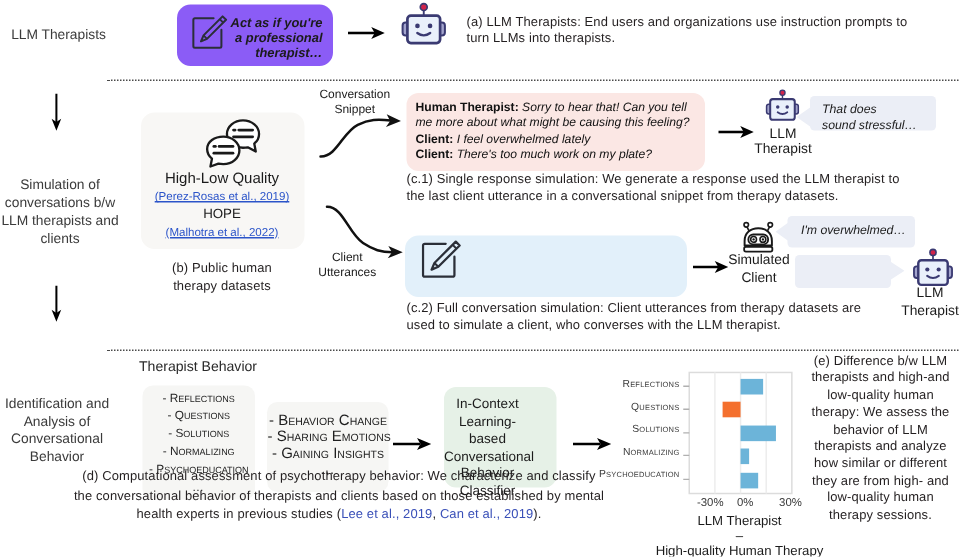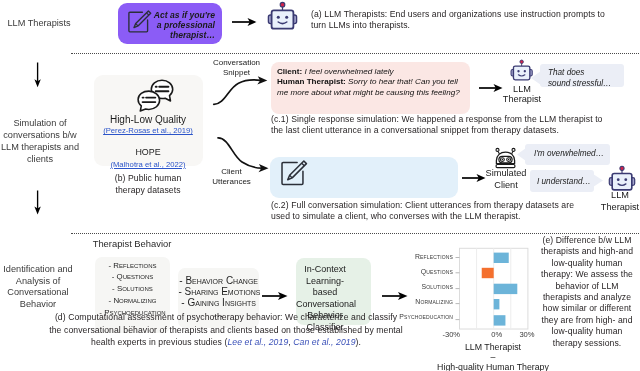--- a/index.html
+++ b/index.html
@@ -11,21 +11,21 @@
   .pill{border-radius:8px;}
   .prompt{border-radius:9px;display:flex;align-items:center;}
   .ptext{font-style:italic;font-size:8.6px;line-height:10.3px;text-align:right;color:#1b1b1b;font-weight:600;}
   .snip{border-radius:8px;font-size:8.1px;line-height:10.5px;color:#111;}
   .snip b{font-weight:700;font-style:normal;}
   .snip i{font-style:italic;}
   .agentlbl{font-size:9.2px;line-height:11.6px;text-align:center;color:#1b1b1b;}
   .bub{background:#ebeef6;font-style:italic;font-size:8.2px;line-height:11.0px;color:#1b1b1b;font-weight:500;}
   .bub>div{white-space:pre-line;}
   .lnk{color:#2b54c9;text-decoration:underline;}
-  .lnk2{color:#3a50b8;font-style:italic;}
+  .lnk2{color:#3a50b8;}
 </style>
 </head>
 <body>
 
 <div class="abs rowlbl" style="left:-10px;top:17px;width:98px;"><span>LLM Therapists</span></div>
 
 <div class="abs rowlbl" style="left:-1px;top:118px;width:82px;white-space:pre-line;line-height:11.9px;"><span>Simulation of
 conversations b/w
 LLM therapists and
 clients</span></div>
@@ -97,21 +97,21 @@
     <path d="M9.1 18.6 L18.3 18.6" stroke="#1a1a1a" stroke-width="1.9" stroke-linecap="round"></path>
     <path d="M5.6 23.1 L18.3 23.1" stroke="#1a1a1a" stroke-width="1.9" stroke-linecap="round"></path>
   </svg>
 </span>
 
 <div class="abs" style="left:93px;top:114px;width:110px;text-align:center;">
   <div>
     <div style="font-size:10px;line-height:11.2px;color:#1b1b1b;">High-Low Quality</div>
     <div class="lnk" style="font-size:7.7px;line-height:11.2px;">(Perez-Rosas et al., 2019)</div>
   </div>
-  <div style="margin-top:11px;">
+  <div style="margin-top:1px;">
     <div style="font-size:8.9px;line-height:11.2px;color:#1b1b1b;">HOPE</div>
     <div class="lnk" style="font-size:7.7px;line-height:11.2px;">(Malhotra et al., 2022)</div>
   </div>
 </div>
 
 <div class="abs cap" style="left:93px;top:173px;width:110px;white-space:pre-line;line-height:11.9px;">(b) Public human
 therapy datasets</div>
 
 <div class="abs" style="left:205.5px;top:57.5px;width:62px;text-align:center;font-size:8px;line-height:10.1px;white-space:pre-line;color:#1b1b1b;">Conversation
 Snippet</div>
@@ -122,22 +122,23 @@
   <path d="M5.7 32.3 C16.5 32.6 20.5 16.0 30.5 11.2 C38 7.5 44 7.2 52.4 8.4" stroke="#111" stroke-width="1.7" fill="none" stroke-linecap="round"></path>
   <path d="M59.3 8.6 L49.8 4.2 L52.1 8.6 L49.3 12.6 Z" fill="#111"></path>
 </svg>
 <svg class="abs" style="left:212px;top:133px;" width="64" height="44" viewBox="0 0 64 44">
   <path d="M6.0 4.8 C16.5 4.6 20.5 22.8 30.0 29.0 C37 33.6 42 35.1 49.8 35.2" stroke="#111" stroke-width="1.7" fill="none" stroke-linecap="round"></path>
   <path d="M56.5 35.2 L46.9 31.0 L49.3 35.2 L46.5 39.2 Z" fill="#111"></path>
 </svg>
 
 <div class="abs snip" style="left:271px;top:61.5px;width:199px;height:52px;background:#fbe7e4;">
   <div style="padding:5px 7px 0 6px;">
+    <div><b>Human Therapist:</b> <i>Sorry to hear that! Can you tell me more about what might be causing this feeling?</i></div>
     <div><b>Client:</b> <i>I feel overwhelmed lately</i></div>
-    <div><b>Human Therapist:</b> <i>Sorry to hear that! Can you tell me more about what might be causing this feeling?</i></div>
+    <div><b>Client:</b> <i>There's too much work on my plate?</i></div>
   </div>
 </div>
 
 <svg class="abs" style="left:478px;top:80px;" width="28" height="16" viewBox="0 0 28 16">
   <path d="M1 8 L18 8" stroke="#000" stroke-width="1.7"></path>
   <path d="M24.5 8 L15.5 4.0 L17.8 8 L15.5 12.0 Z" fill="#000"></path>
 </svg>
 
 <span class="abs" style="left:510.2px;top:59.3px;">
   <svg width="23.3" height="22.6" viewBox="0 0 31 30">
@@ -157,21 +158,21 @@
 Therapist</div>
 
 <div class="abs bub" style="left:540px;top:63.5px;width:84px;height:23.5px;border-radius:3px;">
   <div style="padding:3px 6px 0 8px;white-space:pre-line;">That does
 sound stressful…</div>
   <svg style="position:absolute;left:-9px;top:7px;" width="10" height="14" viewBox="0 0 10 14">
       <path d="M10 0 L0 7 L10 14 Z" fill="#ebeef6"></path>
     </svg>
 </div>
 
-<div class="abs cap" style="left:271px;top:114px;width:340px;text-align:left;white-space:pre-line;">(c.1) Single response simulation: We happened a response from the LLM therapist to
+<div class="abs cap" style="left:271px;top:114px;width:340px;text-align:left;white-space:pre-line;">(c.1) Single response simulation: We generate a response used the LLM therapist to
 the last client utterance in a conversational snippet from therapy datasets.</div>
 
 <div class="abs prompt" style="left:270px;top:157px;width:188px;height:41px;background:#e2f0fa;">
   <span class="abs" style="left:11px;top:2.5px;">
     <svg width="28" height="27" viewBox="0 0 25 24" fill="none">
       <path d="M14.4 2.2 L1.9 2.2 A1.0 1.0 0 0 0 0.9 3.2 L0.9 20.8 A1.0 1.0 0 0 0 1.9 21.8 L18.6 21.8 A1.0 1.0 0 0 0 19.6 20.8 L19.6 9.9" stroke="#2b2f38" stroke-width="1.35" fill="none" stroke-linecap="round" stroke-linejoin="round"></path>
       <path d="M20.4 0.9 L7.7 13.6 L6.0 17.6 L10.0 15.9 L22.7 3.2 Z" stroke="#2b2f38" stroke-width="1.35" stroke-linejoin="round" fill="none"></path>
       <path d="M18.5 2.8 L20.8 5.1" stroke="#2b2f38" stroke-width="1.2"></path>
       <path d="M7.7 13.6 L10.0 15.9" stroke="#2b2f38" stroke-width="1.2"></path>
     </svg>
@@ -202,21 +203,20 @@
 Client</div>
 
 <div class="abs bub" style="left:525px;top:144px;width:85px;height:21px;border-radius:3px;">
   <div style="padding:4.2px 0 0 9px;">I'm overwhelmed…</div>
   <svg style="position:absolute;left:-8px;top:4px;" width="9" height="13" viewBox="0 0 9 13">
       <path d="M9 0 L0 6.5 L9 13 Z" fill="#ebeef6"></path>
     </svg>
 </div>
 
 <div class="abs bub" style="left:530px;top:170px;width:64px;height:22px;border-radius:3px;">
-  <div style="padding:5.5px 0 0 7px;">I understand…</div>
   <svg style="position:absolute;right:-9px;top:4px;" width="10" height="13" viewBox="0 0 10 13">
       <path d="M0 0 L10 6.5 L0 13 Z" fill="#ebeef6"></path>
     </svg>
 </div>
 
 <span class="abs" style="left:608px;top:165px;">
   <svg width="28" height="27" viewBox="0 0 31 30">
     <g>
       <path d="M15.5 4.0 L15.5 9.6" stroke="#3a3a72" stroke-width="1.25"></path>
       <circle cx="15.5" cy="3.7" r="2.3" fill="#d1234a" stroke="#3a3a72" stroke-width="1.15"></circle>
@@ -298,21 +298,21 @@
       </g>
   </svg>
   <div style="position:absolute;left:0;top:0;width:53px;text-align:right;font-size:6.9px;font-variant:small-caps;color:#3a3a3a;letter-spacing:0.15px;white-space:nowrap;">
     <div style="position:absolute;right:0;top:8.6px;">Reflections</div>
     <div style="position:absolute;right:0;top:23.6px;">Questions</div>
     <div style="position:absolute;right:0;top:39.4px;">Solutions</div>
     <div style="position:absolute;right:0;top:54.4px;">Normalizing</div>
     <div style="position:absolute;right:0;top:69.4px;">Psychoeducation</div>
   </div>
   <div style="position:absolute;left:0;top:85.5px;font-size:7.6px;color:#3a3a3a;">
-    <div style="position:absolute;left:42.4px;width:40px;text-align:left;">-30%</div>
+    <div style="position:absolute;left:42.4px;width:40px;text-align:right;">-30%</div>
     <div style="position:absolute;left:76.8px;width:40px;text-align:center;">0%</div>
     <div style="position:absolute;left:107px;width:40px;text-align:center;">30%</div>
   </div>
   <div style="position:absolute;left:-12px;top:99px;width:210px;text-align:center;font-size:8.8px;line-height:9.8px;white-space:pre-line;color:#1b1b1b;">LLM Therapist
 –
 High-quality Human Therapy</div>
 </div>
 
 <div class="abs cap" style="left:533px;top:235px;width:108px;text-align:center;white-space:pre-line;line-height:11.4px;">(e) Difference b/w LLM
 therapists and high-and

